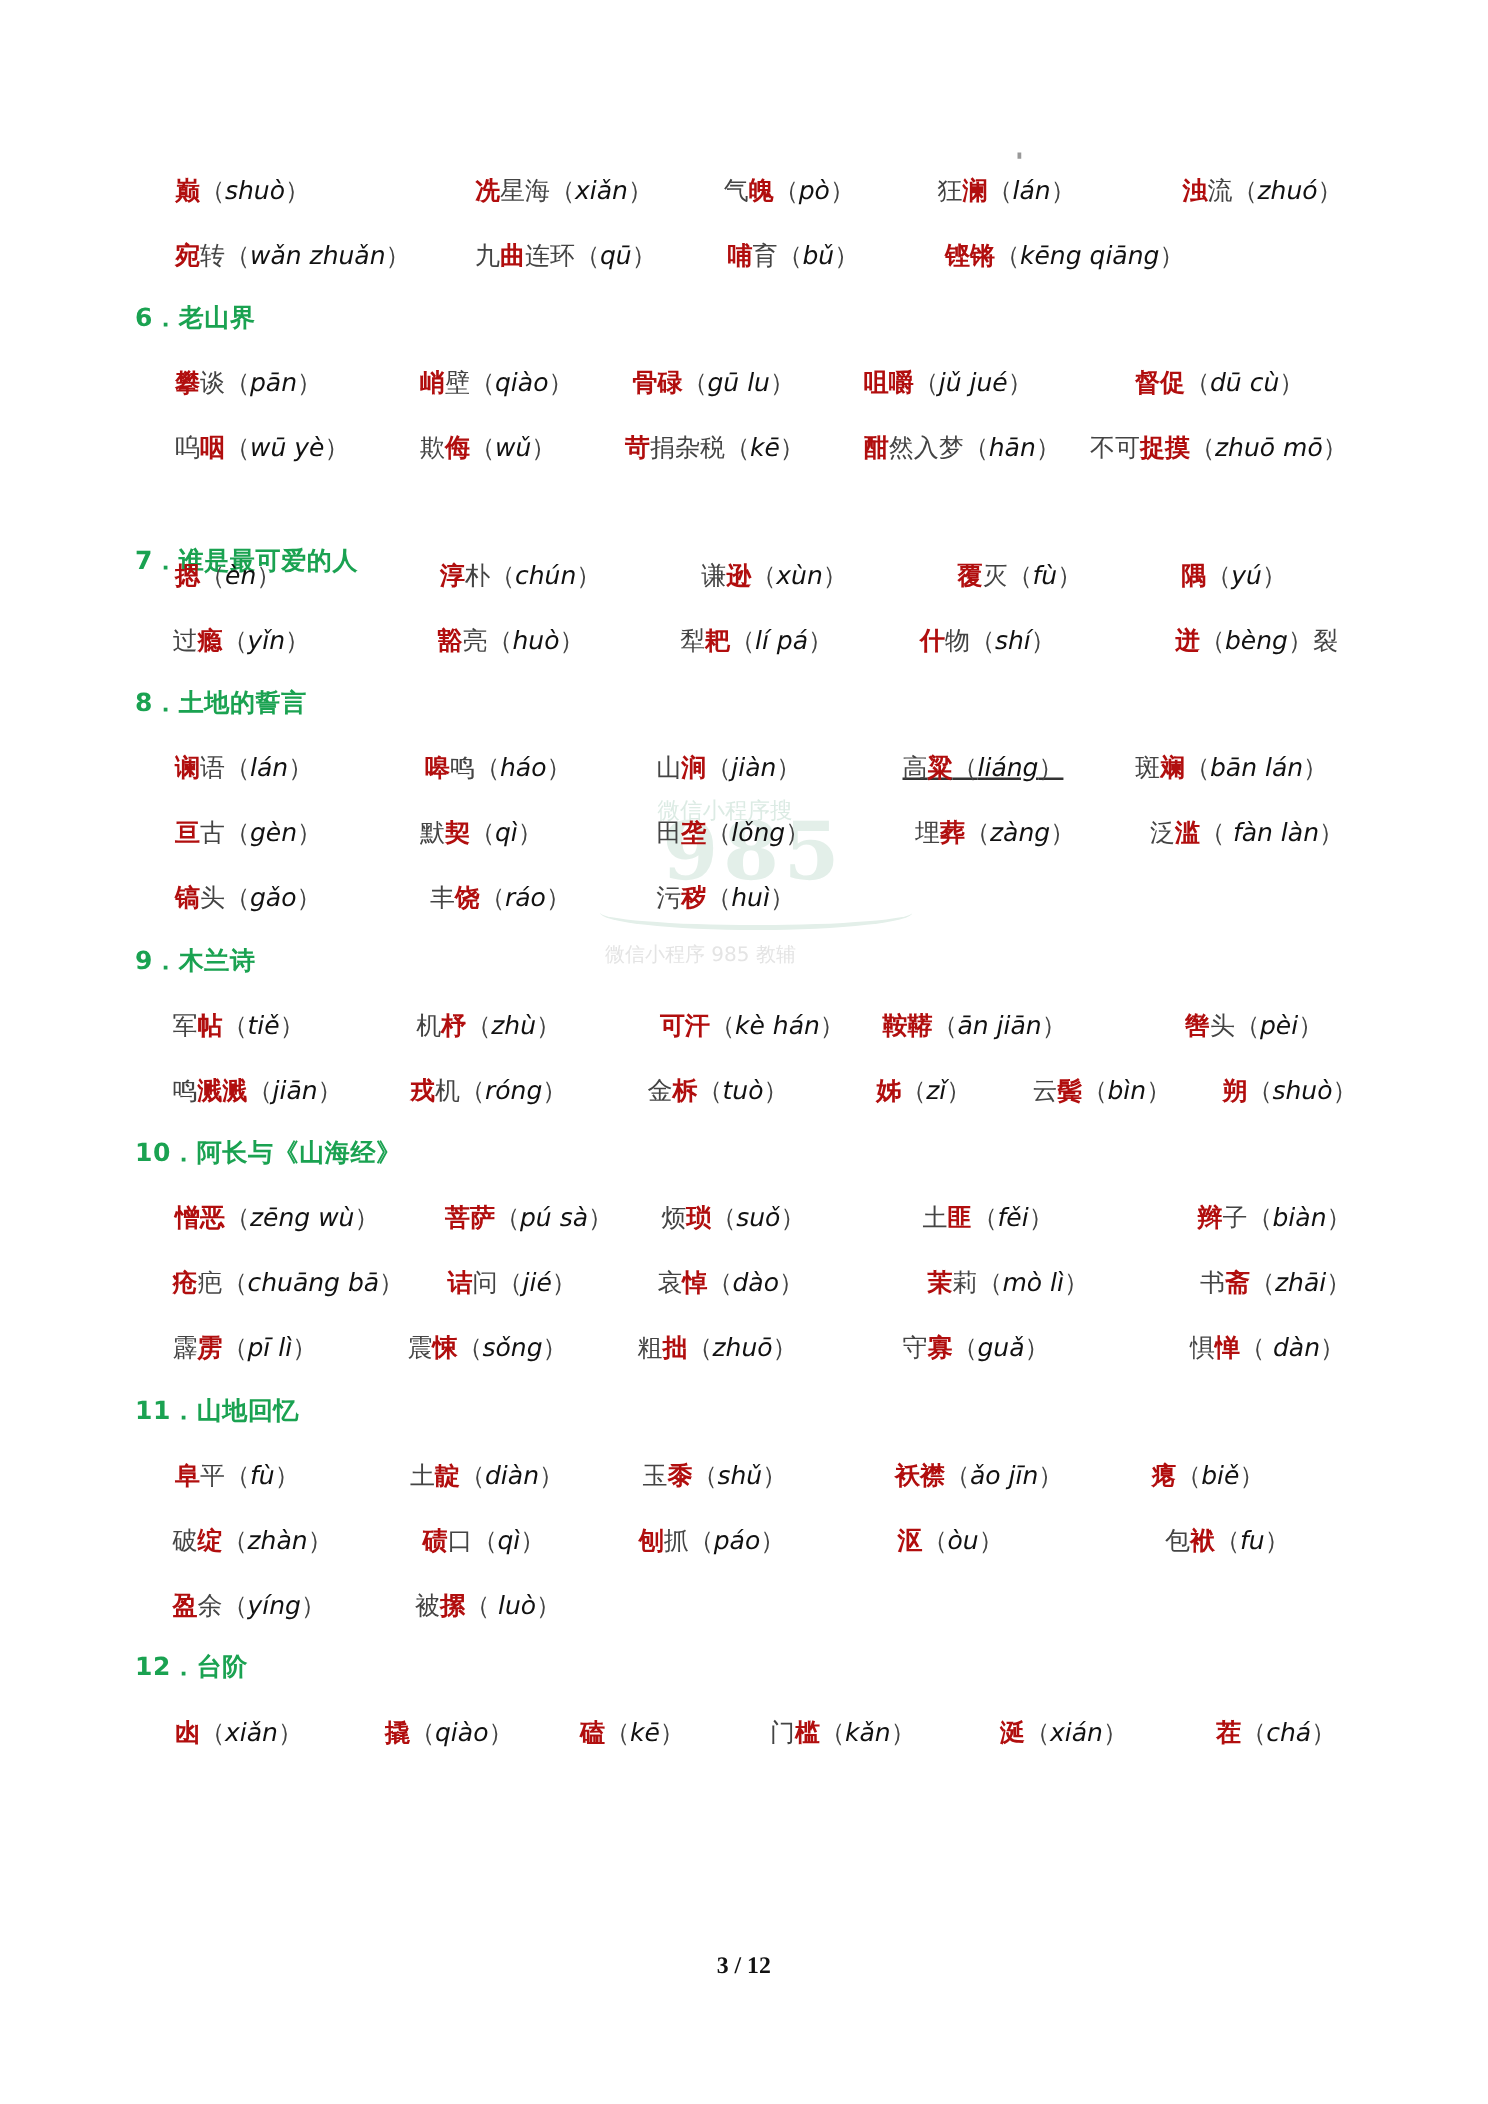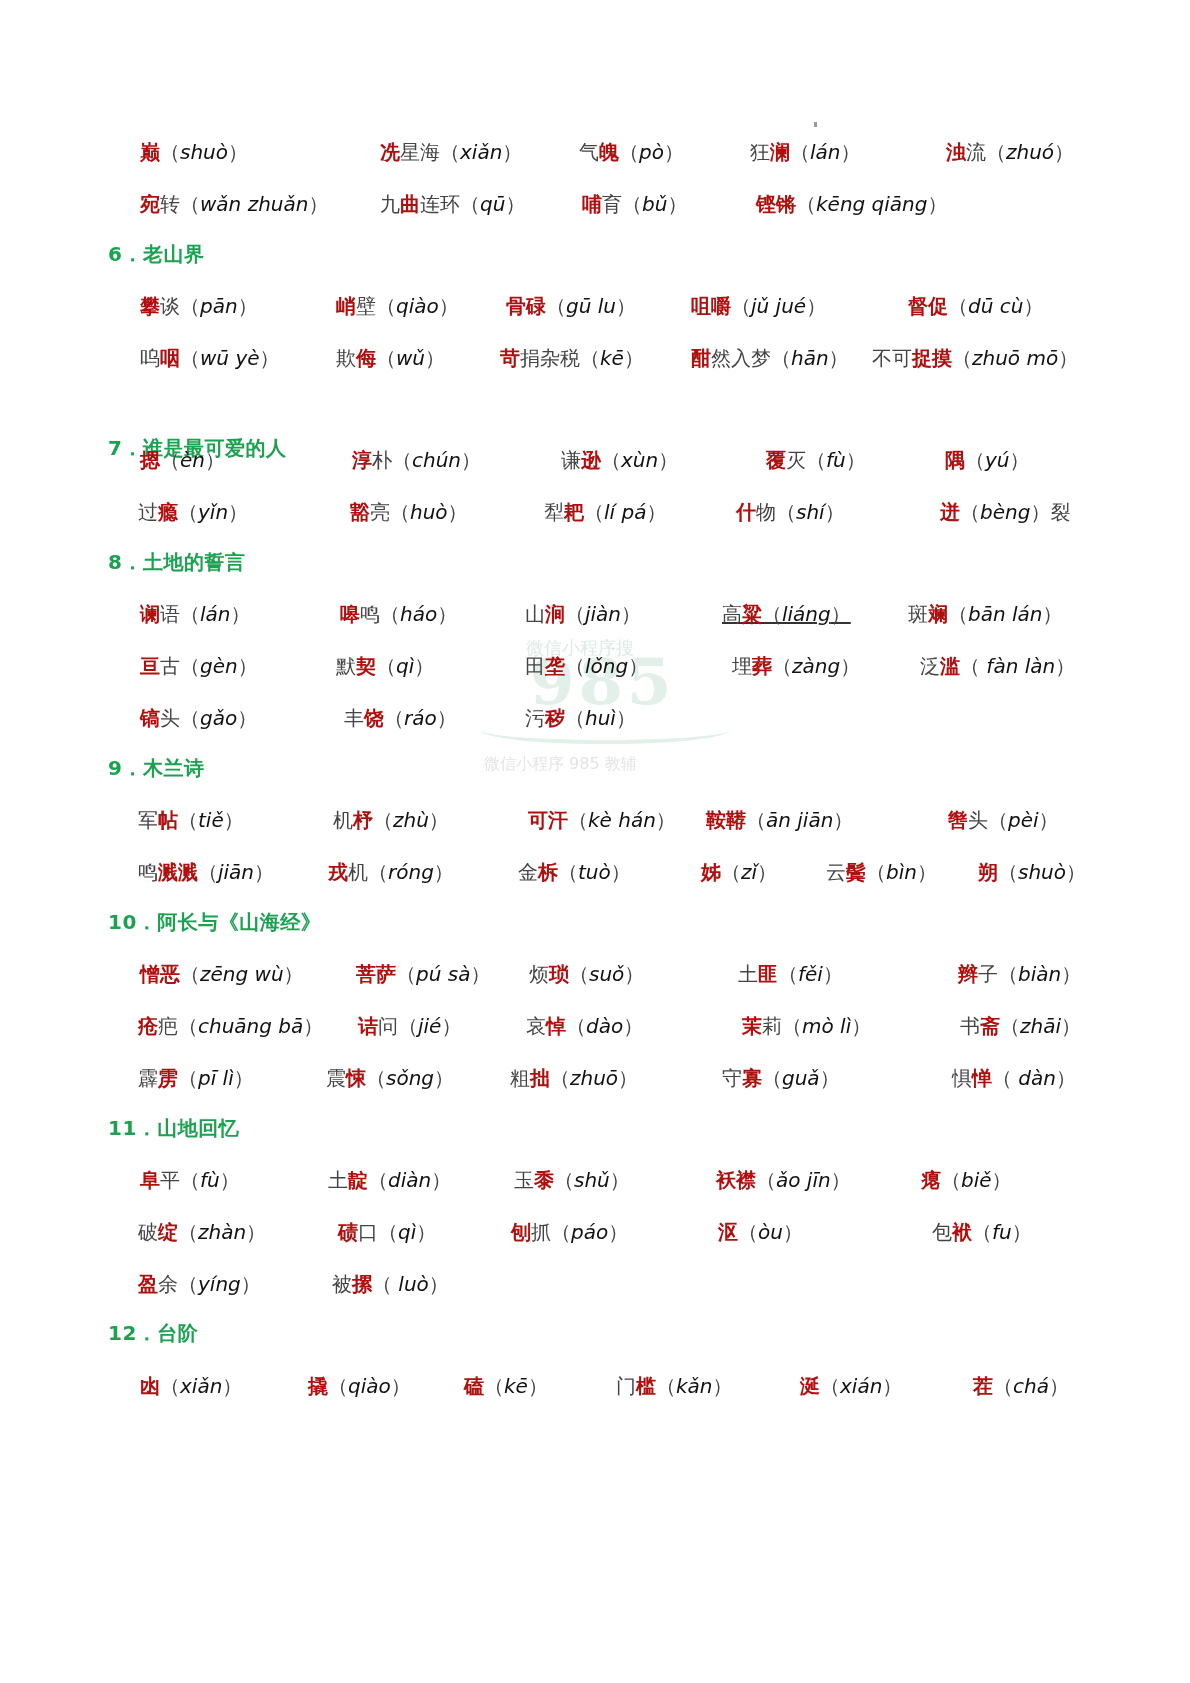--- a/index.html
+++ b/index.html
@@ -164,13 +164,14 @@
       <div class="row" style="top: 1371px;">
         <div class="item" style="left: 140px;"><span class="ch hl">凼</span><span class="paren">（</span><span class="py">xiǎn</span><span class="paren">）</span></div>
         <div class="item" style="left: 308px;"><span class="ch hl">撬</span><span class="paren">（</span><span class="py">qiào</span><span class="paren">）</span></div>
         <div class="item" style="left: 464px;"><span class="ch hl">磕</span><span class="paren">（</span><span class="py">kē</span><span class="paren">）</span></div>
         <div class="item" style="left: 616px;"><span class="ch">门</span><span class="ch hl">槛</span><span class="paren">（</span><span class="py">kǎn</span><span class="paren">）</span></div>
         <div class="item" style="left: 800px;"><span class="ch hl">涎</span><span class="paren">（</span><span class="py">xián</span><span class="paren">）</span></div>
         <div class="item" style="left: 973px;"><span class="ch hl">茬</span><span class="paren">（</span><span class="py">chá</span><span class="paren">）</span></div>
       </div>
     </div>
 
+  <div class="footer">3 / 12</div>
 </div>
 
 </body></html>

